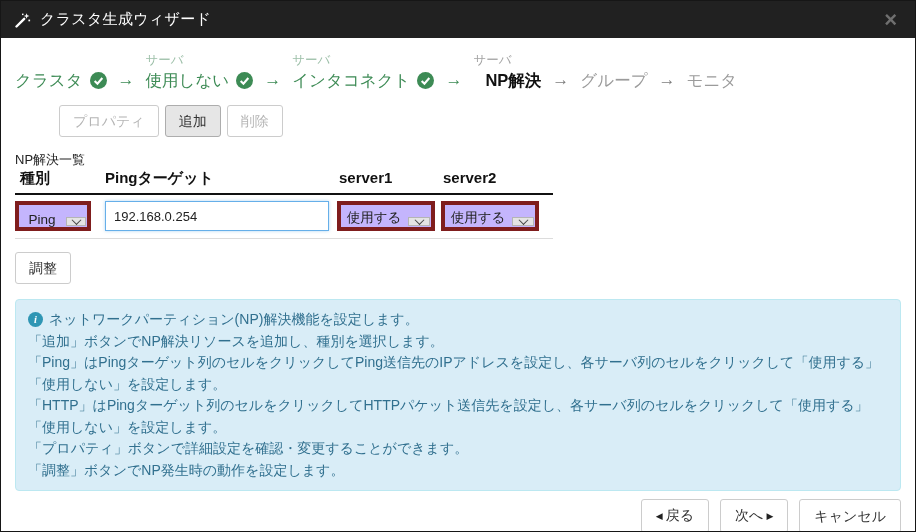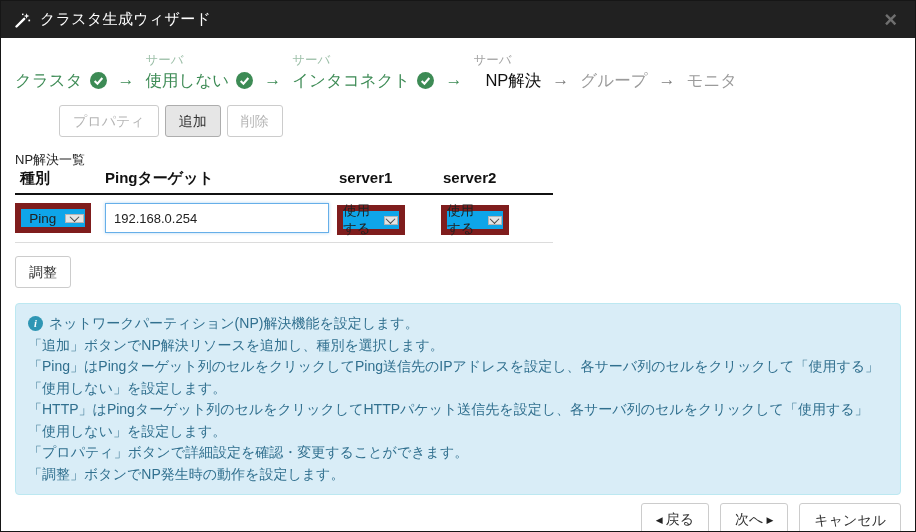--- a/index.html
+++ b/index.html
@@ -28,21 +28,21 @@
 
   .content { padding: 0 14px; }
 
   
   .steps { display: flex; align-items: flex-end; margin-top: 13px; }
   .step { display: flex; flex-direction: column; }
   .step-sub { display: block; height: 18px; font-size: 12.5px; line-height: 18px; }
   .step-main { display: flex; align-items: center; font-size: 16.5px; line-height: 23px; }
   .step.done  .step-label { color: #3d8b55; }
   .step.done  .step-sub   { color: #9cbfa8; }
-  .step.current .step-label { color: #111; font-weight: normal; padding-left: 12px; }
+  .step.current .step-label { color: #111; font-weight: bold; padding-left: 12px; }
   .step.current .step-sub   { color: #a3a3a3; }
   .step.future .step-label { color: #9b9b9b; }
   .check-icon { display: inline-flex; margin-left: 7px; }
   .step-arrow { font-size: 17px; margin: 0 11px 1px 11px; line-height: 23px; }
   .step-arrow.green { color: #3d8b55; }
   .step-arrow.gray  { color: #7d7d7d; }
 
   
   .btn {
     display: inline-block; font-family: inherit;
@@ -64,27 +64,27 @@
   }
   .np-row { display: flex; align-items: center; padding: 6px 0 7px 0; border-bottom: 1px solid #dcdcdc; }
   .c1 { width: 90px;  padding-left: 5px; }
   .c2 { width: 232px; }
   .c3 { width: 104px; padding-left: 2px; }
   .c4 { width: 112px; padding-left: 2px; }
   .np-row .c1 { padding-left: 0; }
   .np-row .c3, .np-row .c4 { padding-left: 0; }
 
   .select {
-    display: inline-flex; align-items: center; background: #0ea5e9;
-    border: 6px solid #7f1d1d; height: 30px; cursor: pointer;
+    display: inline-flex; align-items: flex-end; background: #c4b5fd;
+    border: 4px solid #7f1d1d; height: 30px; cursor: pointer;
   }
   .select-val { display: flex; align-items: center; justify-content: center; font-size: 13.5px; color:#222; }
   .select.type  { width: 76px; }
   .select.type  .select-val { width: 52px; }
-  .select.usage { width: 68px; }
+  .select.usage { width: 98px; }
   .select.usage .select-val { width: 66px; }
   .select-arrow {
     width: 22px; margin: 1px; background: #e4e4e4; border: 1px solid #b5b5b5;
     display: flex; align-items: center; justify-content: center;
   }
   .chev {
     display: block; width: 7px; height: 7px;
     border-right: 1.6px solid #444; border-bottom: 1.6px solid #444;
     transform: rotate(45deg) translate(-1px,-1px);
   }

